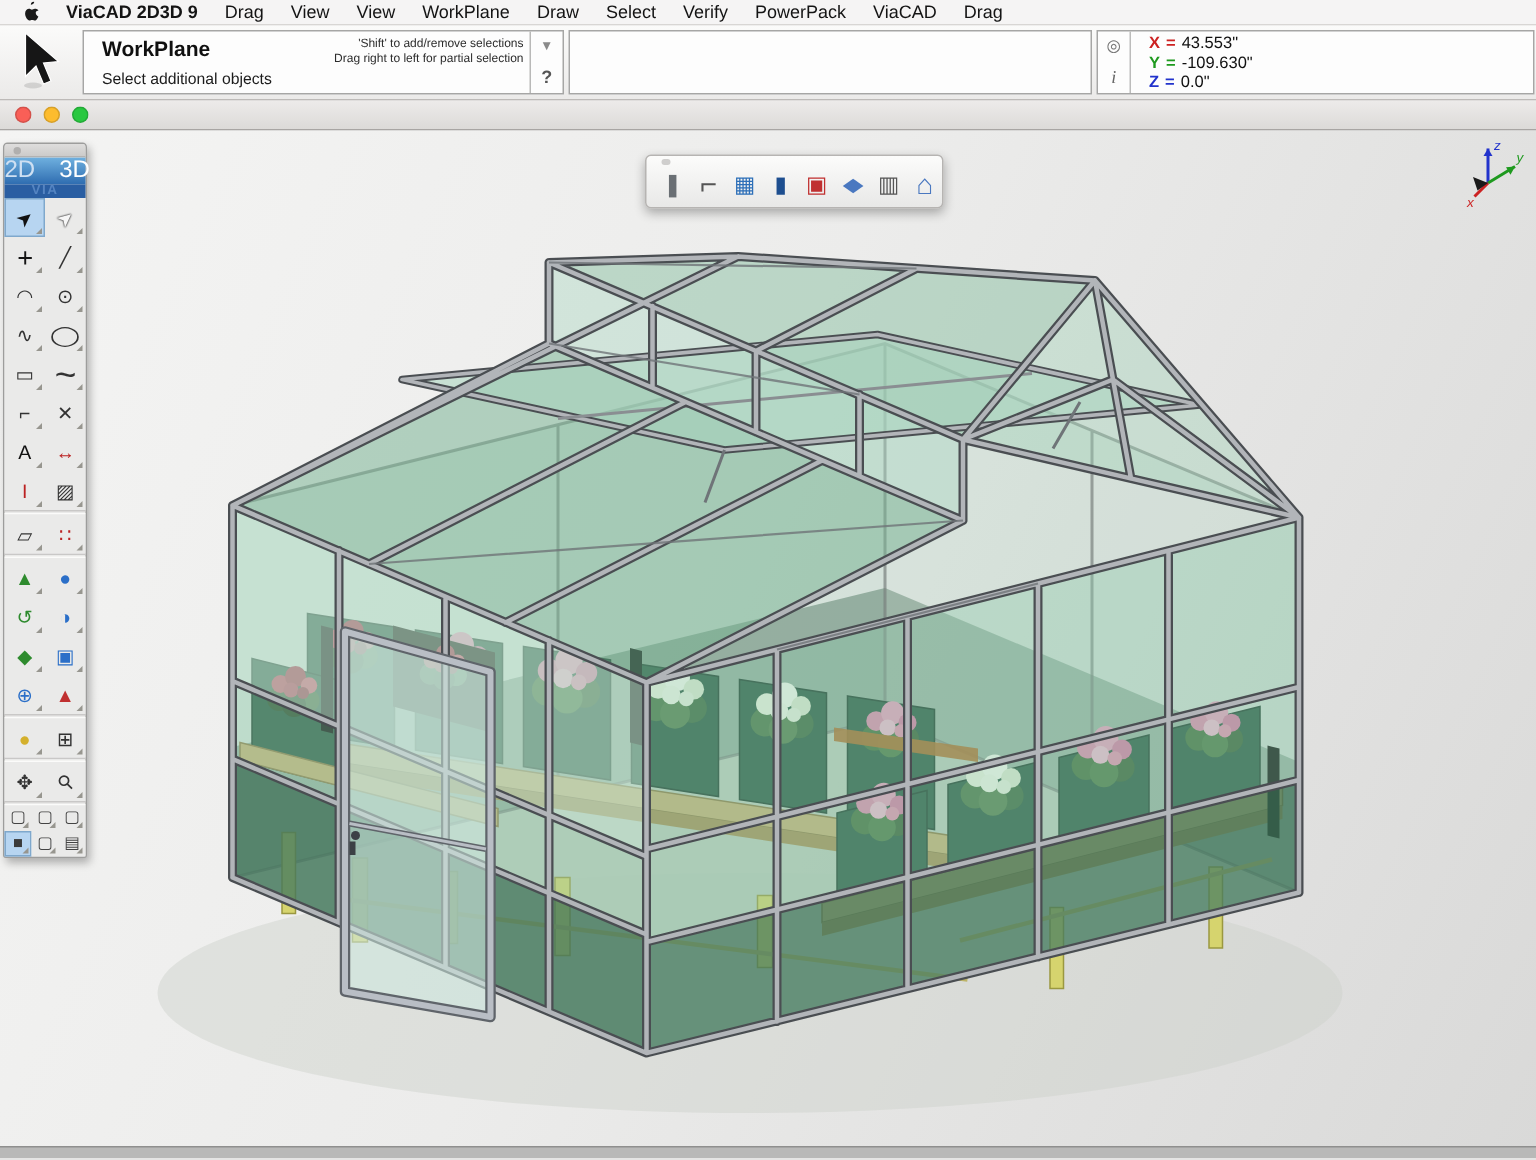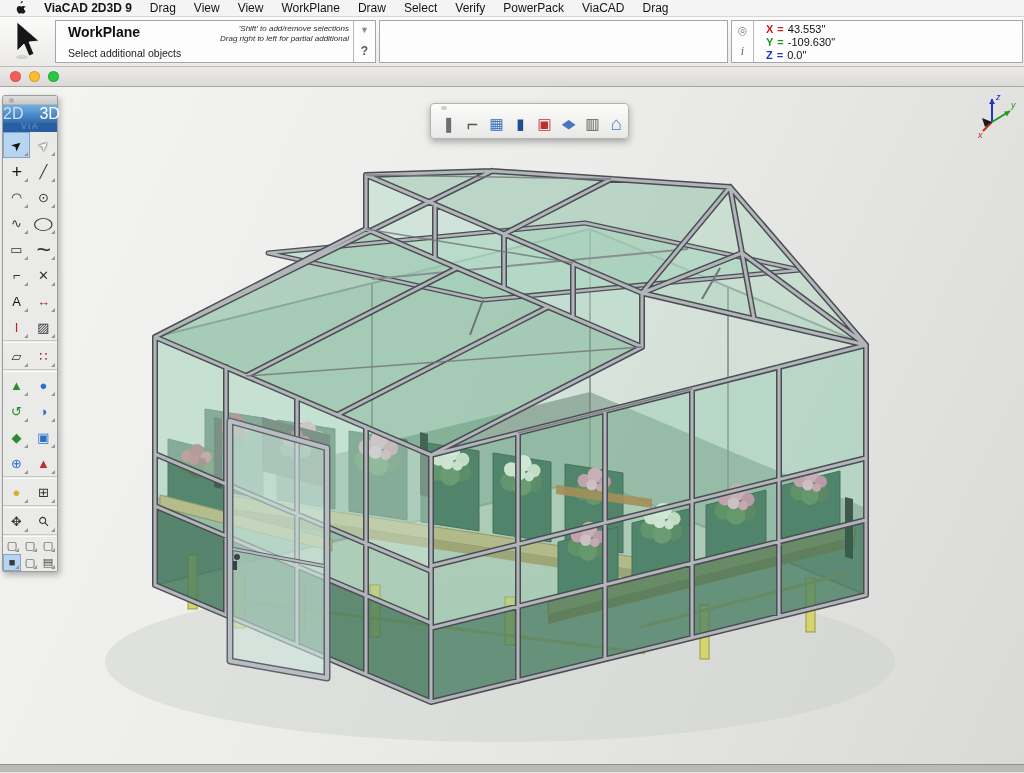--- a/index.html
+++ b/index.html
@@ -15,21 +15,21 @@
 
   
   .toolbar { position:relative; height:50px;
              background:linear-gradient(#fbfbfa,#ebeae9); border-bottom:1px solid #bdbab8; }
   .cursor-big { position:absolute; left:13px; top:4px; }
   .tool-panel { position:absolute; left:55px; top:3px; width:321px; height:43px;
                 background:#fdfdfd; border:1px solid #a6a6a5; display:flex; }
   .tp-main { flex:1; position:relative; }
   .tp-title { position:absolute; left:12px; top:3px; font-size:14px; font-weight:bold; color:#101010; }
   .tp-hints { position:absolute; right:4px; top:3px; width:160px; text-align:right;
-              font-size:8px; line-height:10px; color:#2c2c2c;font-style:italic; }
+              font-size:8px; line-height:10px; color:#2c2c2c; }
   .tp-status { position:absolute; left:12px; bottom:3px; font-size:10.5px; color:#1c1c1c; }
   .tp-col { width:22px; border-left:1px solid #b9b9b8; display:flex; flex-direction:column;
             align-items:center; justify-content:space-between; padding:4px 0; }
   .tp-drop { font-size:9px; color:#8a8a8a; cursor:default; }
   .tp-help { font-size:12px; font-weight:bold; color:#555; cursor:default; }
   .msg-panel { position:absolute; left:379px; top:3px; width:349px; height:43px;
                background:#fdfdfd; border:1px solid #a6a6a5; }
   .coord-panel { position:absolute; left:731px; top:3px; right:1px; height:43px;
                  background:#fdfdfd; border:1px solid #a6a6a5; display:flex; }
   .coord-icons { width:22px; border-right:1px solid #bcbcbb; display:flex; flex-direction:column;
@@ -128,21 +128,21 @@
   <svg class="cursor-big" width="34" height="40" viewBox="0 0 34 40">
     <path d="M4,1 L4,30 L11,23 L16,35 L21,33 L16,21 L26,20 Z" fill="#161616" stroke="#ffffff" stroke-width="0.8"></path>
     <ellipse cx="9" cy="36" rx="6" ry="2" fill="#000" opacity="0.12"></ellipse>
   </svg>
 
   <div class="tool-panel">
     <div class="tp-main">
       <div class="tp-title">WorkPlane</div>
       <div class="tp-hints">
         <div>'Shift' to add/remove selections</div>
-        <div>Drag right to left for partial additional</div>
+        <div>Drag right to left for partial selection</div>
       </div>
       <div class="tp-status">Select additional objects</div>
     </div>
     <div class="tp-col">
       <span class="tp-drop">▼</span>
       <span class="tp-help">?</span>
     </div>
   </div>
 
   <div class="msg-panel"></div>

